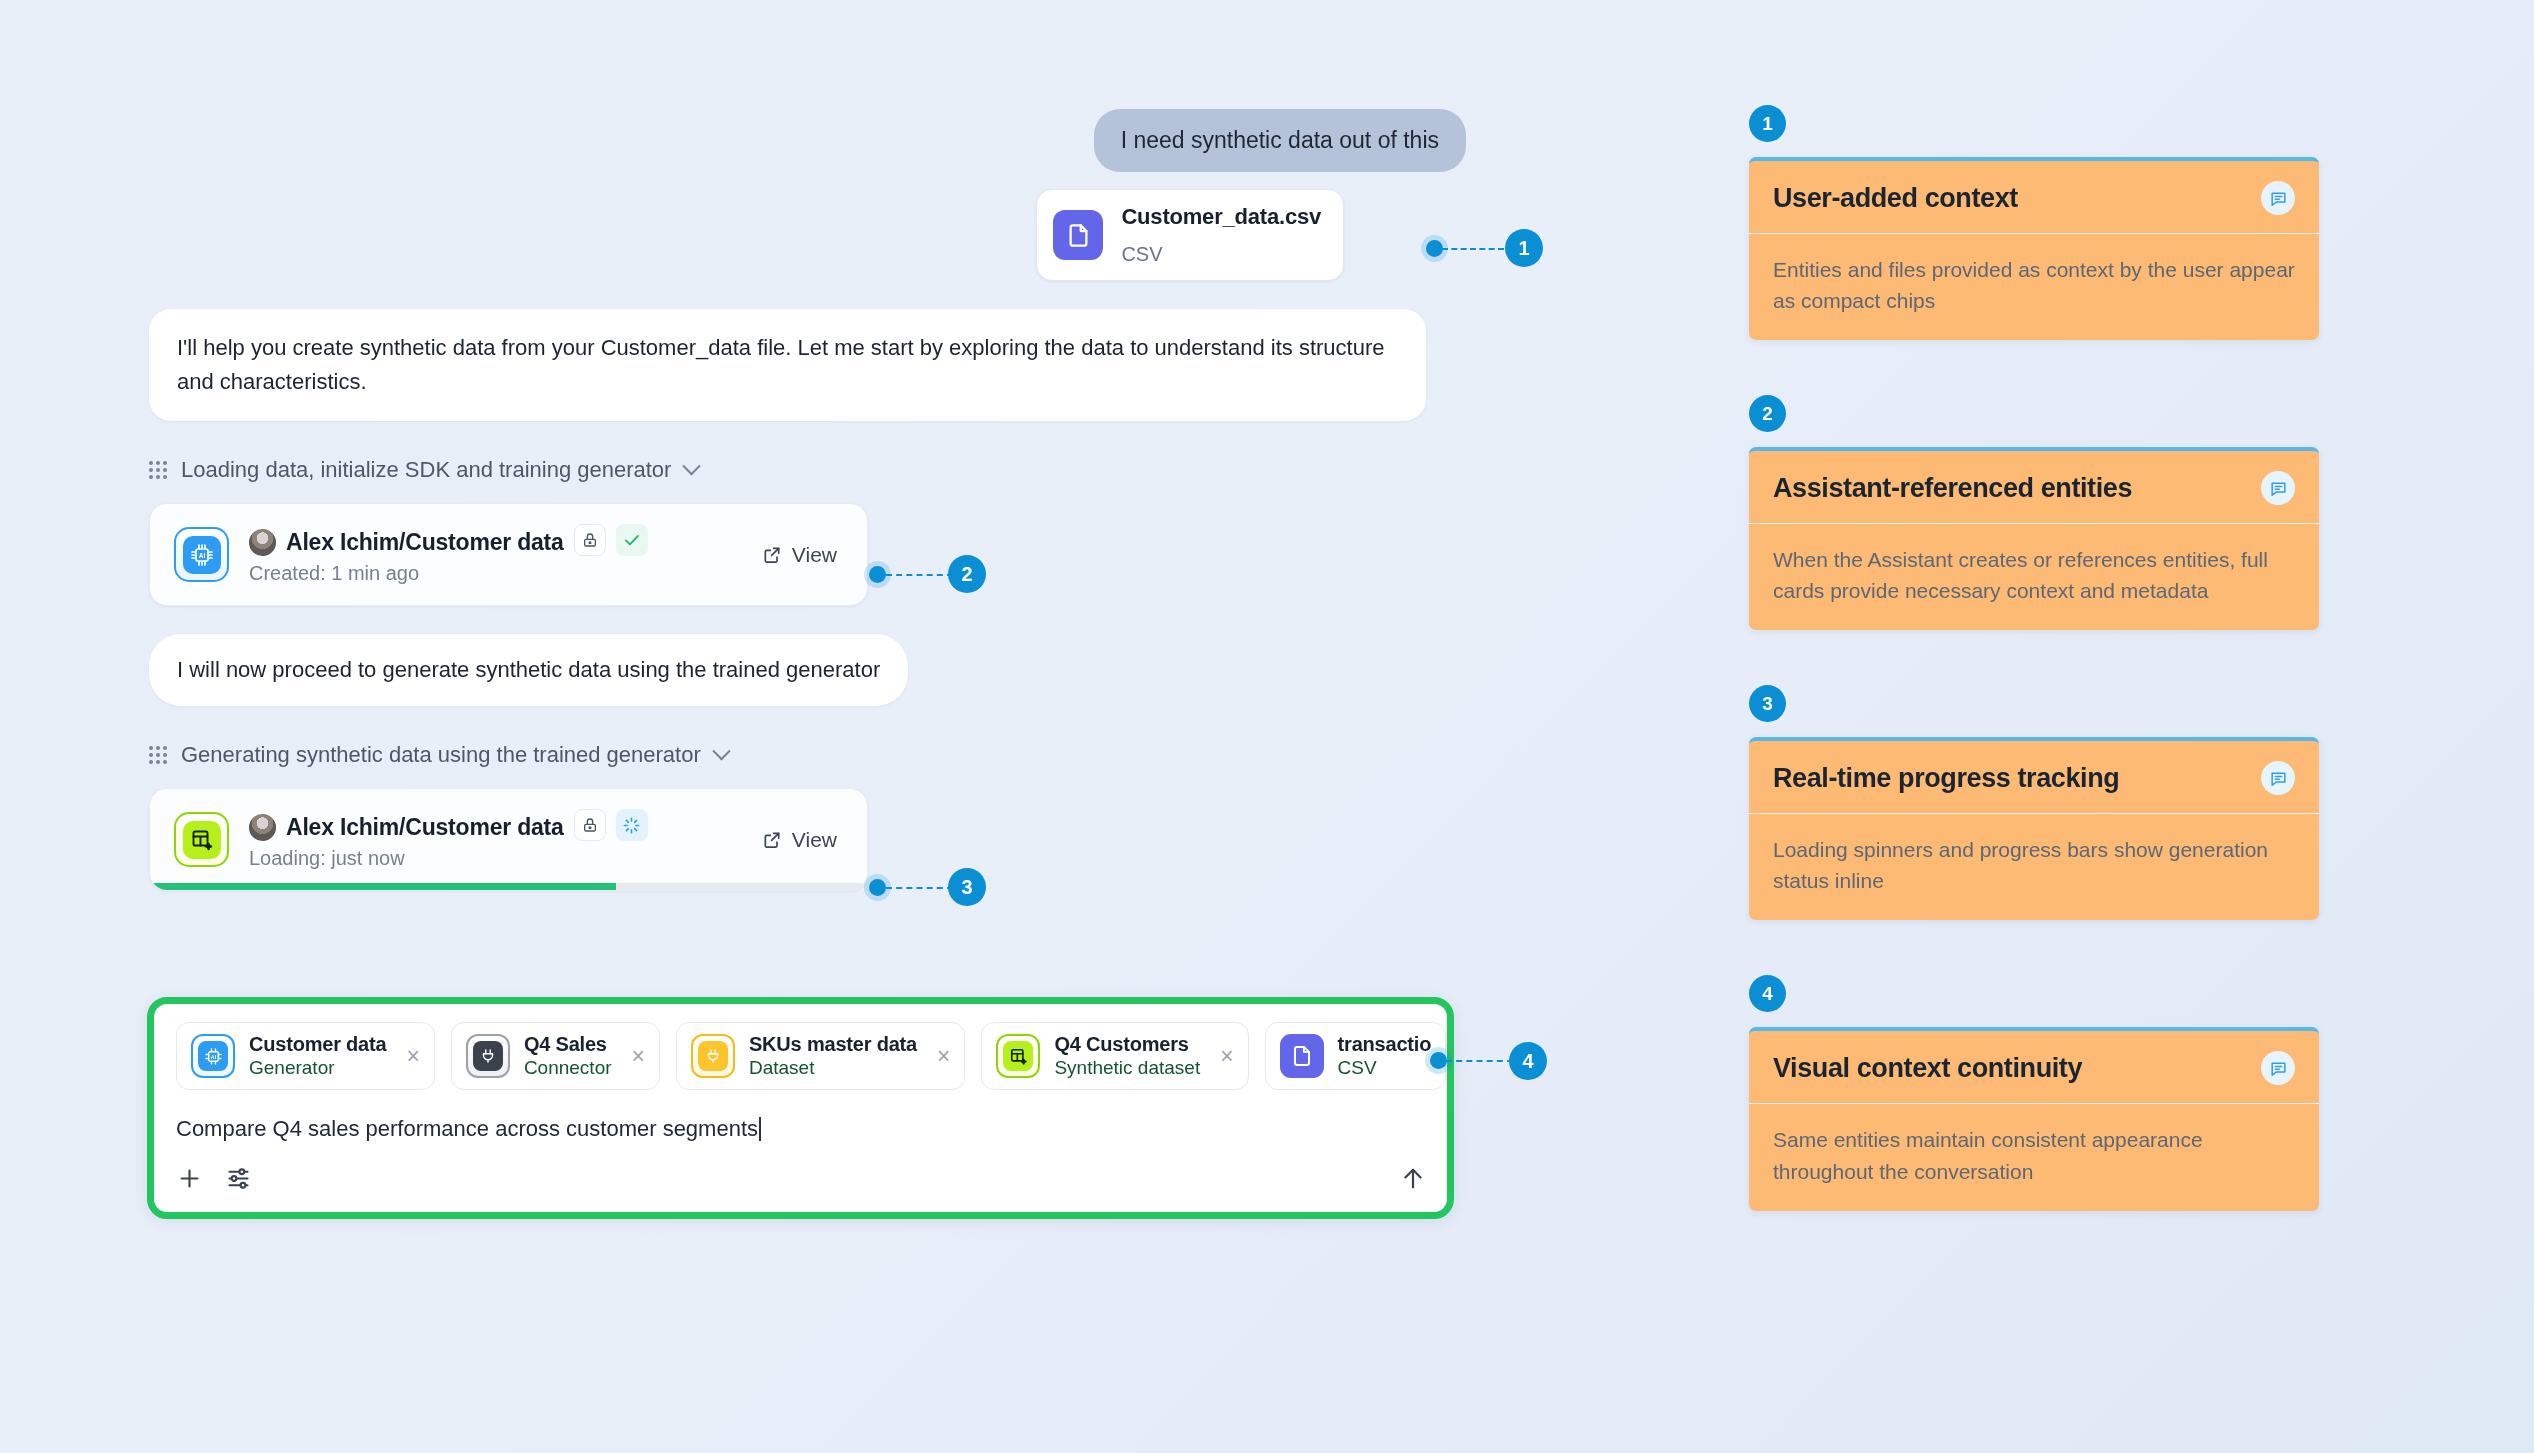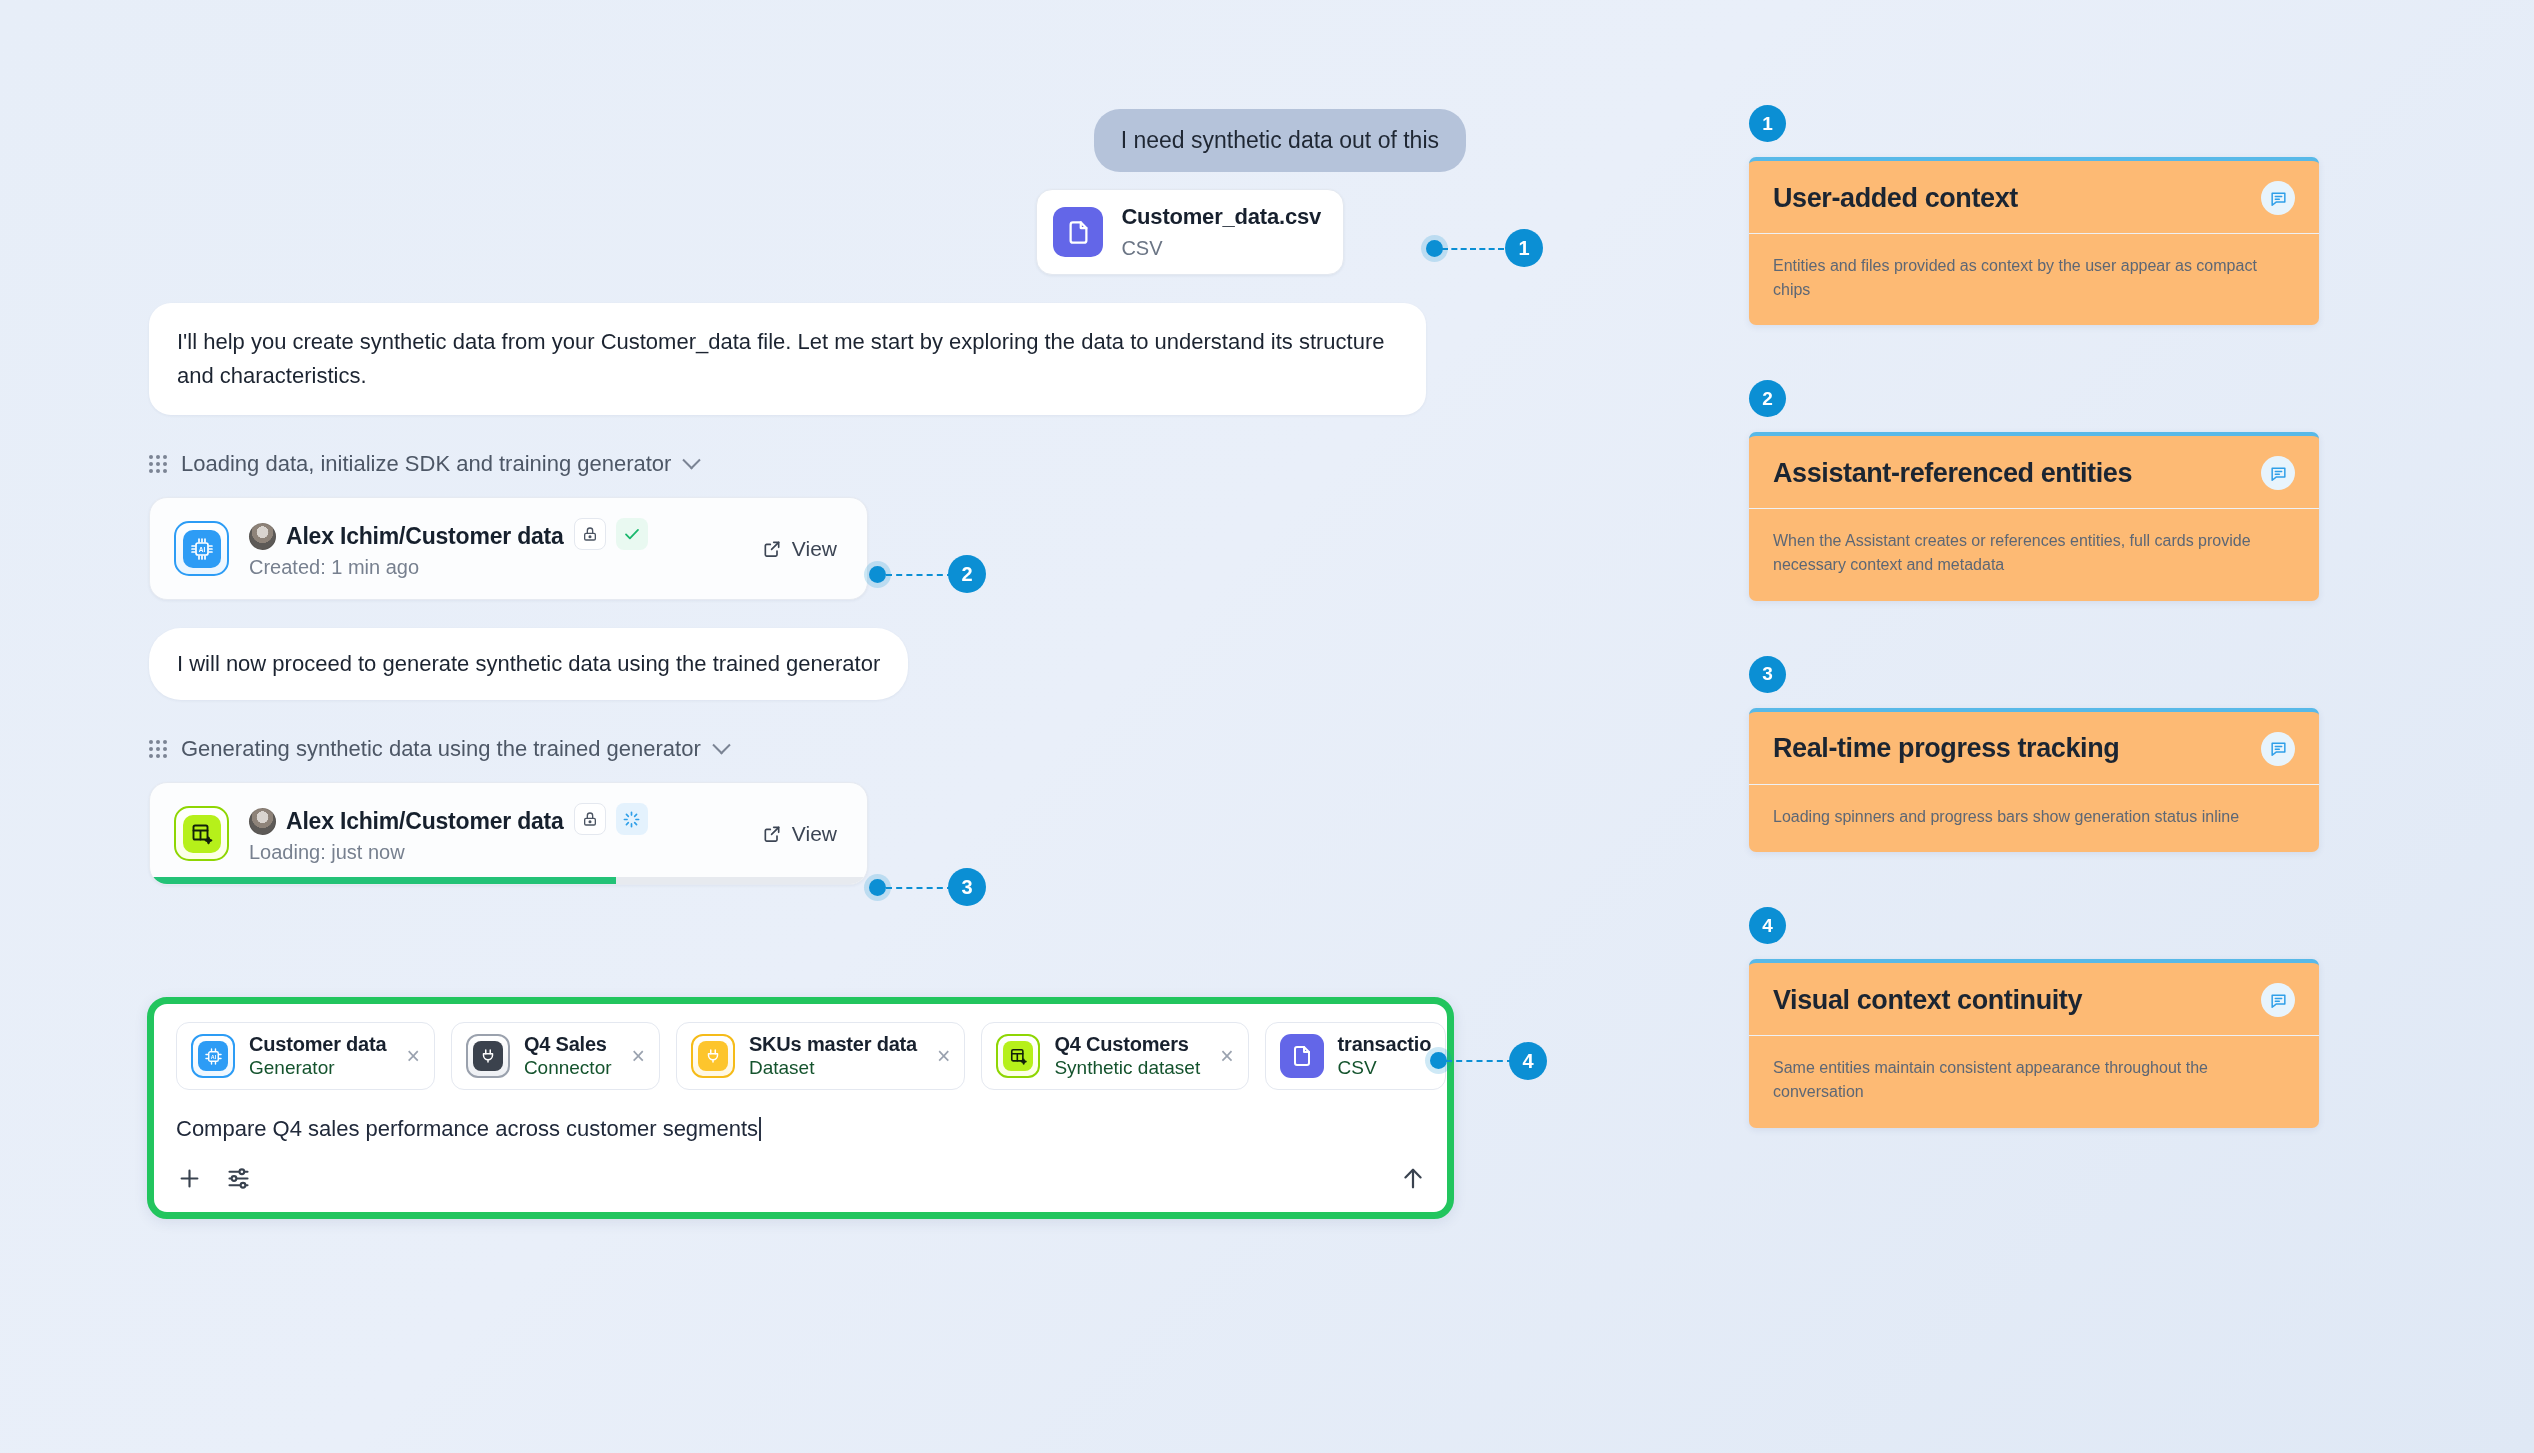--- a/index.html
+++ b/index.html
@@ -25,21 +25,21 @@
   .file-chip-wrap { display: flex; justify-content: flex-end; margin-top: 17px; padding-right: 122px; }
   .file-chip {
     display: flex; align-items: center; gap: 18px;
     background: #fff; border: 1px solid #e3e8f0; border-radius: 16px;
     padding: 14px 22px 14px 16px;
     box-shadow: 0 1px 3px rgba(30,50,90,.07);
     min-width: 280px;
   }
   .sq { border-radius: 12px; display: flex; align-items: center; justify-content: center; flex: none; }
   .sq-file { width: 50px; height: 50px; background: #6366e8; }
-  .chip-texts { display: flex; flex-direction: column; gap: 7px; }
+  .chip-texts { display: flex; flex-direction: column; gap: 13px; }
   .chip-title { font-size: 22px; font-weight: 700; color: #17202e; letter-spacing: -0.2px; }
   .chip-sub { font-size: 20px; color: #6b7585; }
 
   .assist-bubble {
     background: #fff; border-radius: 22px; padding: 22px 28px;
     font-size: 22px; line-height: 1.55; color: #1c2431;
     box-shadow: 0 1px 3px rgba(30,50,90,.06);
     margin-top: 28px; max-width: 1277px;
   }
   .assist-bubble.short { display: inline-block; max-width: none; padding: 19px 28px; border-radius: 32px; }
@@ -138,21 +138,21 @@
   .note { margin-bottom: 55px; }
   .note-num { width: 37px; height: 37px; border-radius: 50%; background: #0b8fd4; color: #fff;
               font-size: 19px; font-weight: 700; display: flex; align-items: center; justify-content: center; margin-bottom: 15px; }
   .note-card { background: #fdba74; border-radius: 7px; border-top: 4px solid #58b9e8;
                box-shadow: 0 2px 7px rgba(40,70,120,.09); overflow: hidden; }
   .note-head { display: flex; align-items: center; justify-content: space-between;
                padding: 20px 24px 18px; border-bottom: 1px solid #eef1f5; }
   .note-title { font-size: 27px; font-weight: 700; color: #1b2532; letter-spacing: -0.4px; }
   .bubble-ico { width: 34px; height: 34px; border-radius: 50%; background: #e8f4fc;
                 display: flex; align-items: center; justify-content: center; flex: none; }
-  .note-body { padding: 20px 24px 24px; font-size: 16px; line-height: 1.48; color: #5d6775; }
+  .note-body { padding: 20px 24px 24px; font-size: 21px; line-height: 1.48; color: #5d6775; }
 </style>
 </head>
 <body>
 
 <div class="stage">
 
   <div class="convo">
 
     <div class="row-right">
       <div class="user-bubble">I need synthetic data out of this</div>

